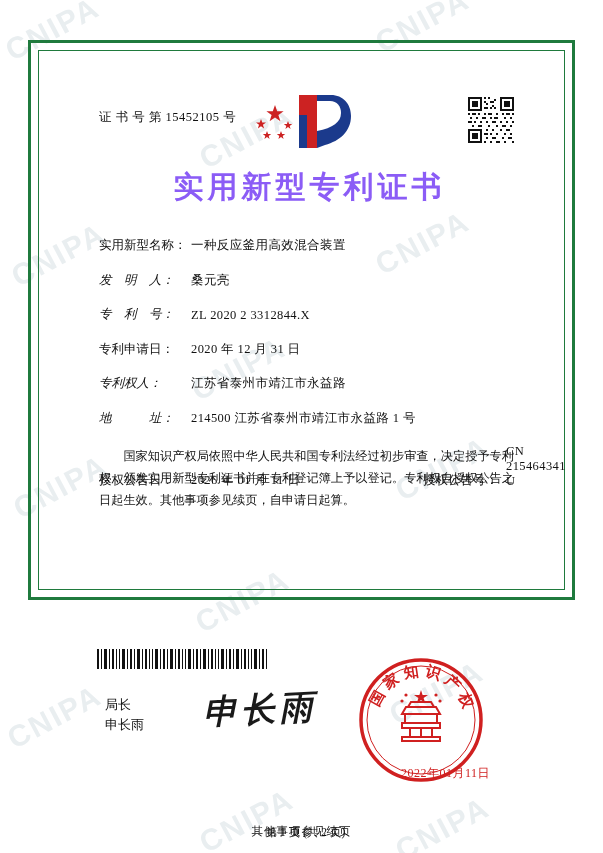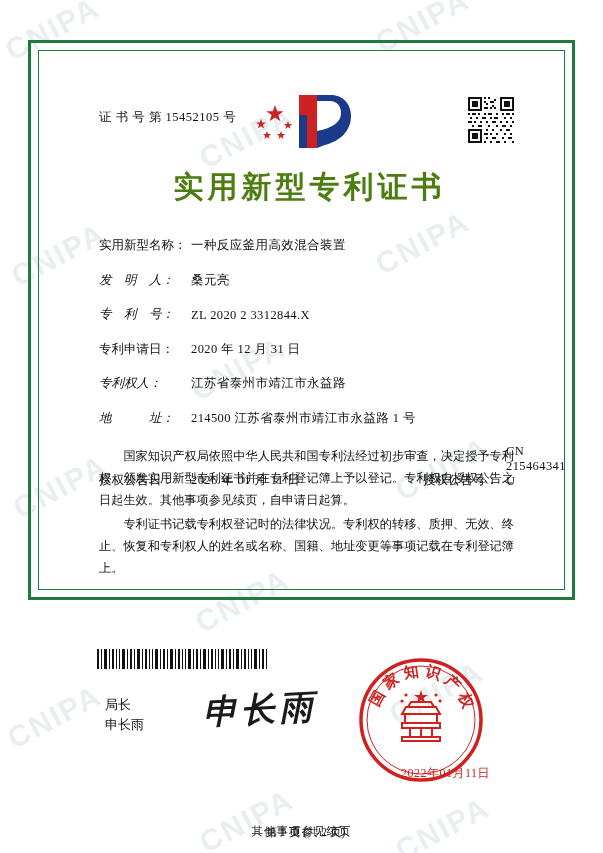--- a/index.html
+++ b/index.html
@@ -103,21 +103,21 @@
 
   .title {
     position: absolute;
     left: 16px;
     right: 0;
     top: 102px;
     text-align: center;
     font-size: 30px;
     font-weight: bold;
     letter-spacing: 4px;
-    color: #4d7c0f;
+    color: #8b5cf6;
     font-family: "DejaVu Serif", serif;
   }
 
   .fields {
     position: absolute;
     left: 46px;
     right: 34px;
     top: 172px;
   }
   .row {
@@ -387,21 +387,20 @@
       <div class="row">
         <span class="lbl">授权公告日：</span>
         <span class="val val2">2026 年 01 月 11 日</span>
         <span class="lbl2">授权公告号：</span>
         <span class="val">CN 215464341 U</span>
       </div>
     </div>
 
     <div class="para">
       <p>国家知识产权局依照中华人民共和国专利法经过初步审查，决定授予专利权，颁发实用新型专利证书并在专利登记簿上予以登记。专利权自授权公告之日起生效。其他事项参见续页，自申请日起算。</p>
-      <p>专利证书记载专利权登记时的法律状况。专利权的转移、质押、无效、终止、恢复和专利权人的姓名或名称、国籍、地址变更等事项记载在专利登记簿上。</p>
     </div>
 
     <div class="barcode">
       <svg viewBox="0 0 170 20" width="170" height="20" preserveAspectRatio="none">
         <g fill="#111111">
           <rect x="0" y="0" width="2" height="20"></rect>
             <rect x="4" y="0" width="1" height="20"></rect>
           <rect x="7" y="0" width="3" height="20"></rect>
             <rect x="12" y="0" width="1" height="20"></rect>
           <rect x="15" y="0" width="2" height="20"></rect>

